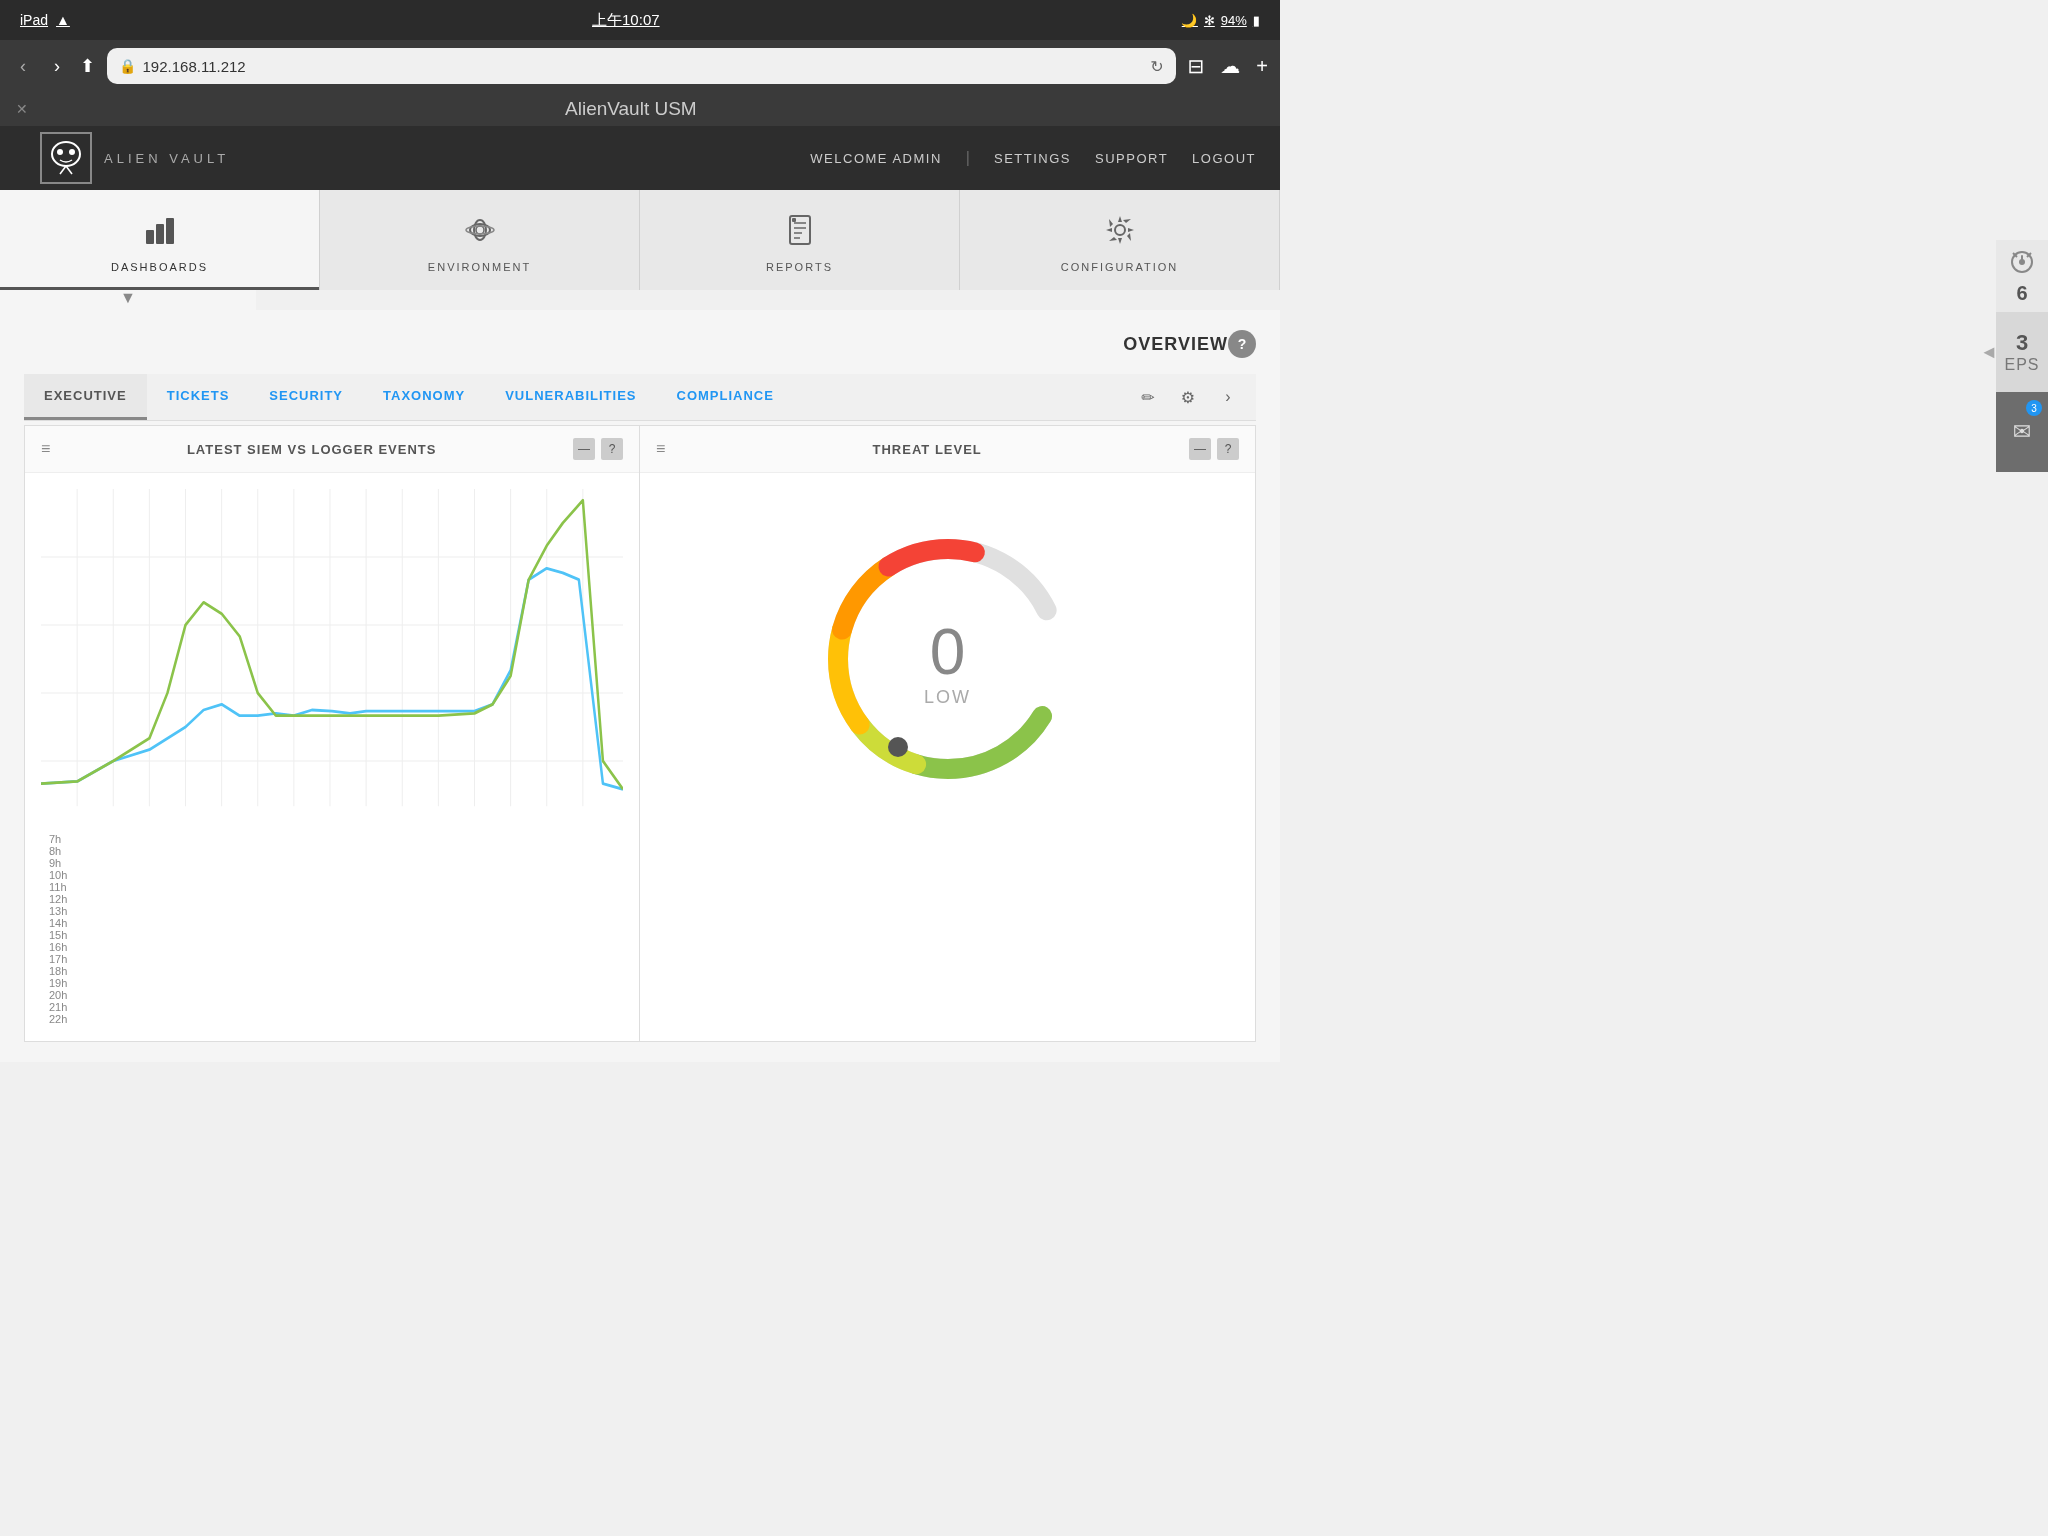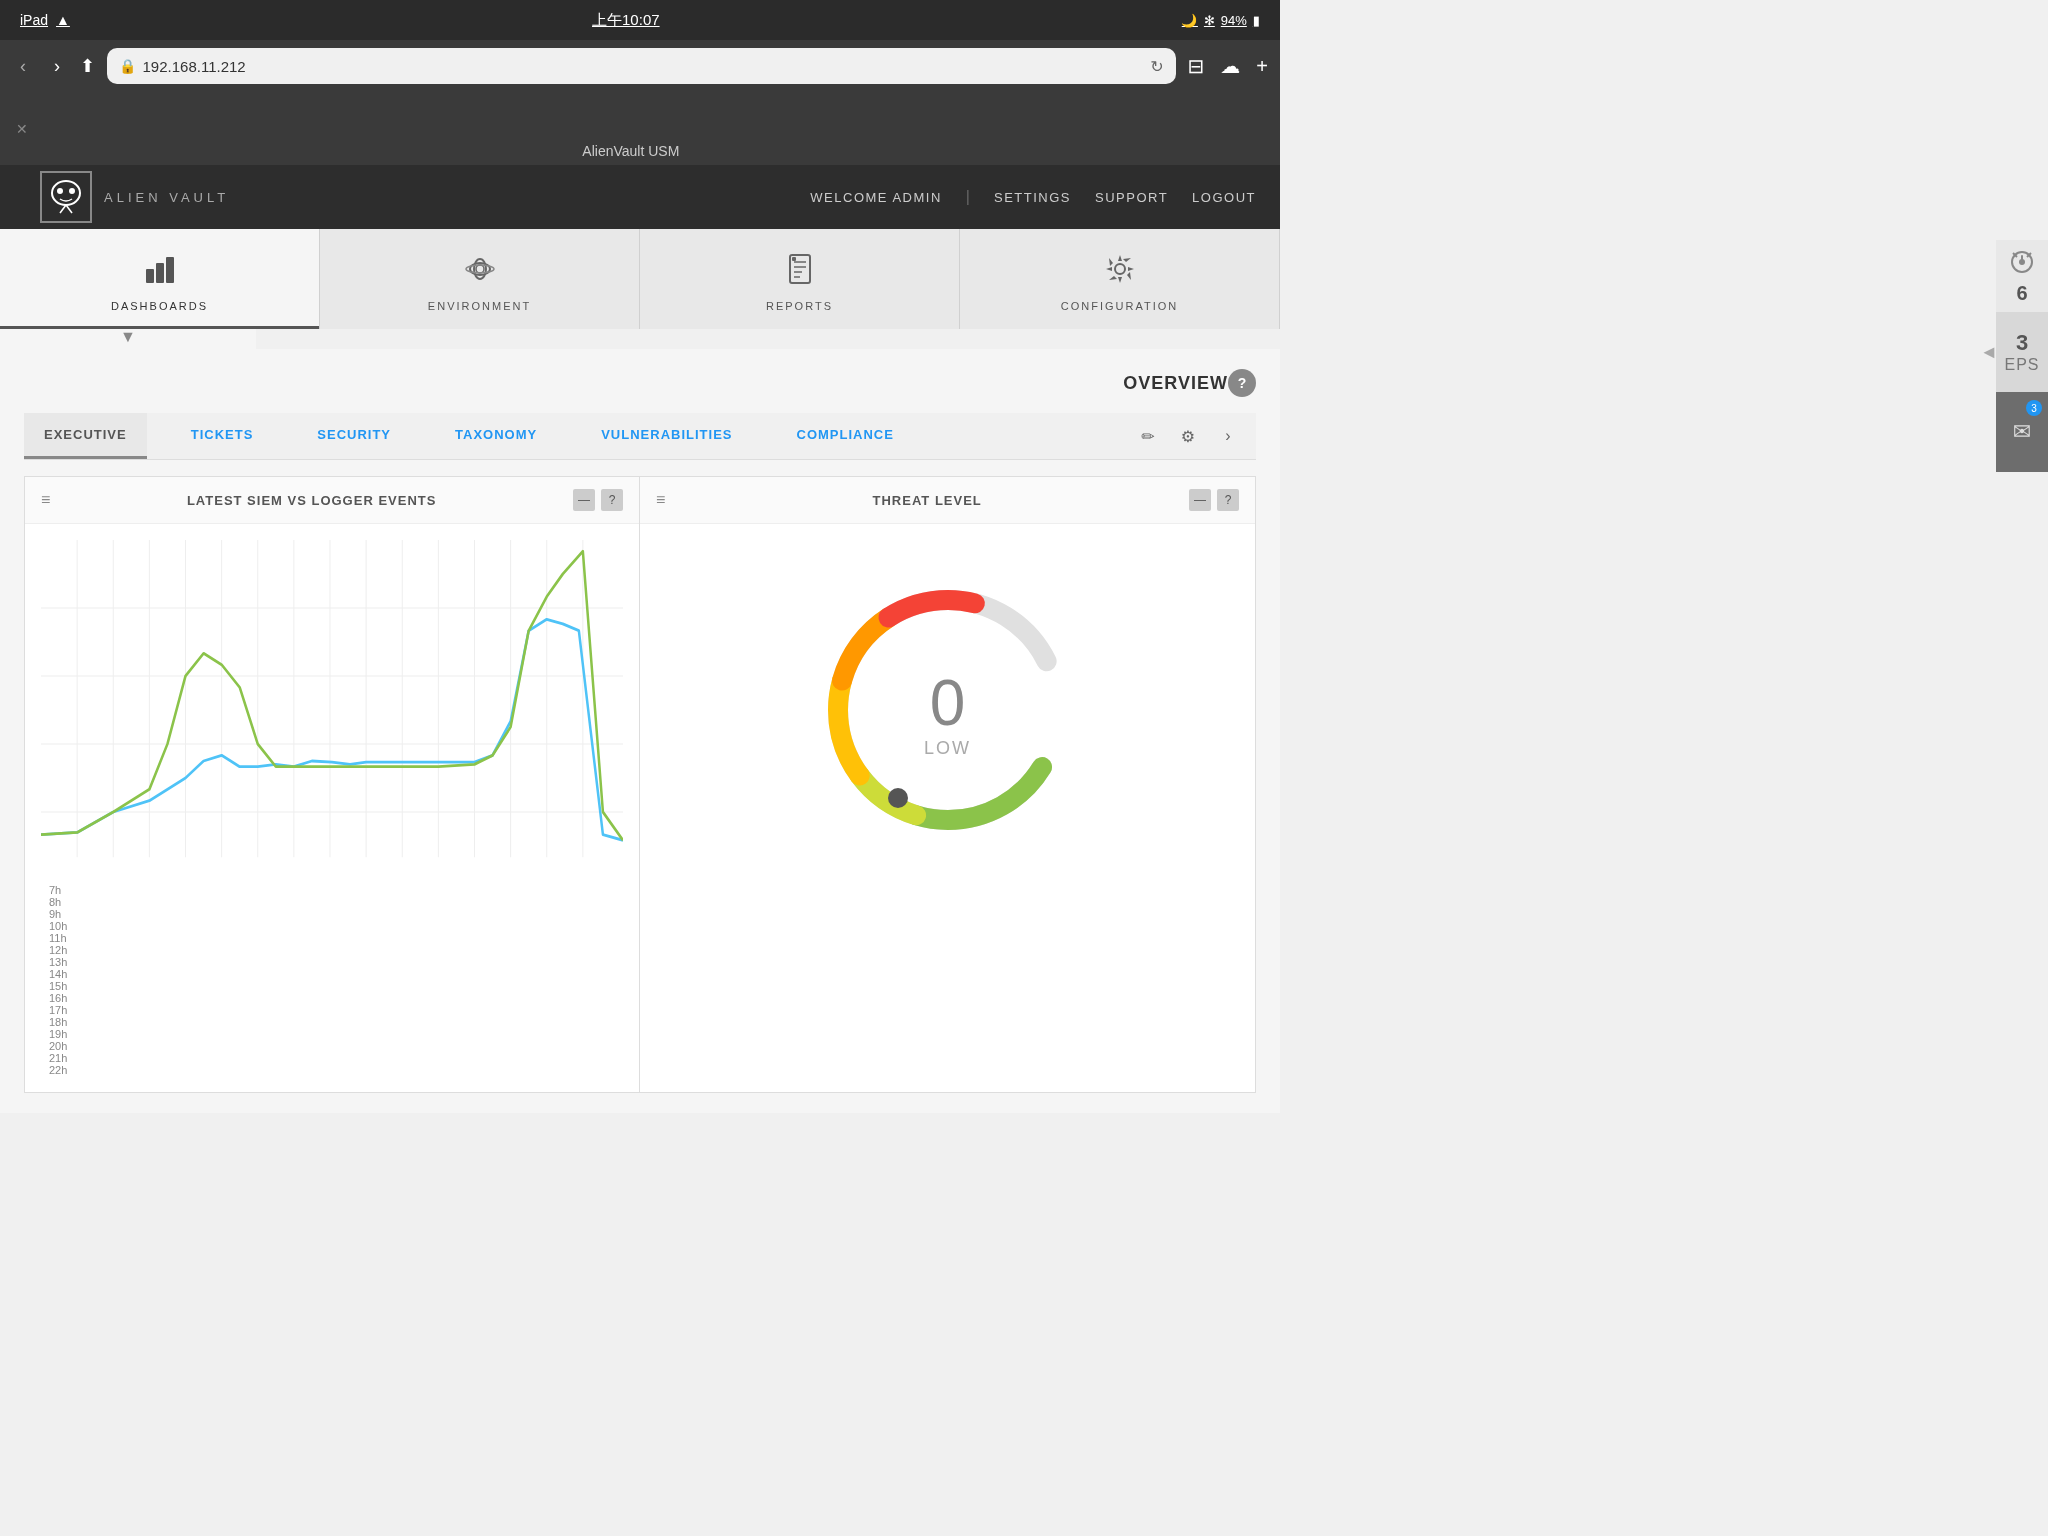--- a/index.html
+++ b/index.html
@@ -65,21 +65,21 @@
 
     
     .browser-tab-bar {
       background: #3a3a3a;
       padding: 6px 16px;
       display: flex;
       align-items: center;
       justify-content: space-between;
     }
     .close-tab { color: #888; font-size: 14px; background: none; border: none; cursor: pointer; }
-    .tab-title { color: #ccc; font-size: 14px; margin-top: 45px; }
+    .tab-title { color: #ccc; font-size: 19px; }
 
     
     .app-header {
       background: #2d2d2d;
       height: 64px;
       display: flex;
       align-items: center;
       justify-content: space-between;
       padding: 0 24px;
     }
@@ -171,22 +171,21 @@
       cursor: pointer;
       border: none;
     }
 
     
     .tabs-bar {
       background: #f0f0f0;
       display: flex;
       align-items: center;
       border-bottom: 1px solid #ddd;
-      margin-bottom: 16px;
-      gap: 24px;
+      margin-bottom: 4px;
     }
     .tab {
       padding: 14px 20px;
       font-size: 13px;
       font-weight: 600;
       letter-spacing: 1px;
       cursor: pointer;
       color: #2196F3;
       border-bottom: 3px solid transparent;
     }

